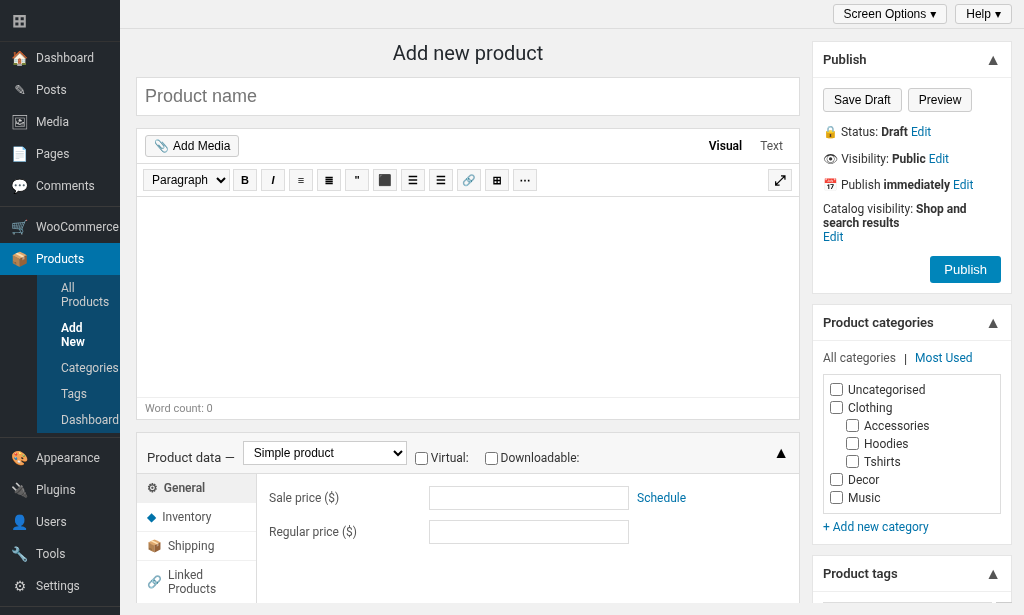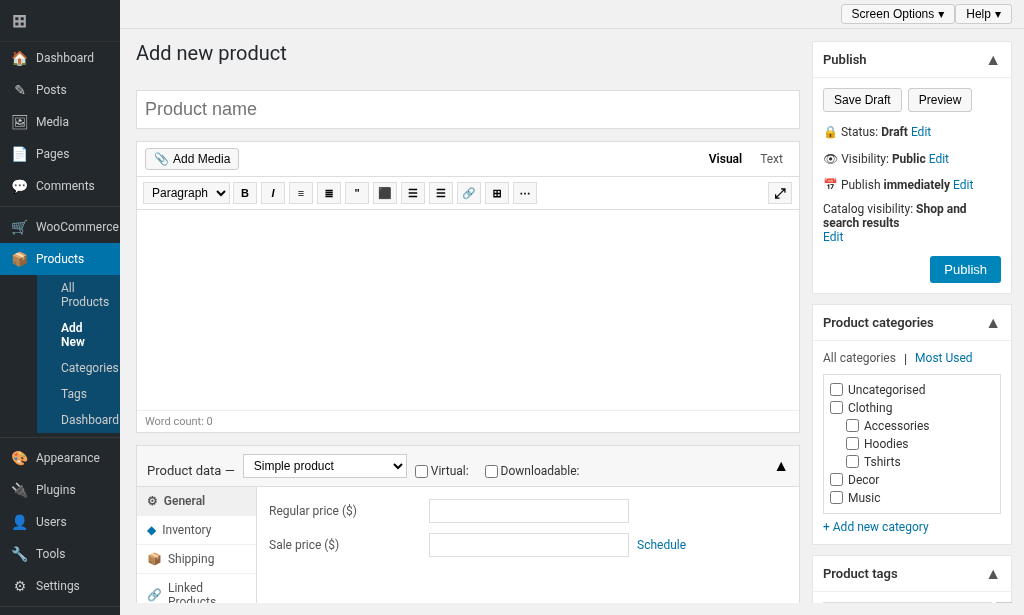--- a/index.html
+++ b/index.html
@@ -15,29 +15,29 @@
     .sidebar-submenu { background: #0c4a6e; margin-left: 37px; }
     .sidebar-submenu .sub-item { padding: 6px 12px 6px 24px; font-size: 12px; color: #ccc; cursor: pointer; }
     .sidebar-submenu .sub-item.active { color: #fff; font-weight: 600; }
     .sidebar-divider { height: 1px; background: #3a3a3a; margin: 4px 0; }
     .sidebar-collapse { padding: 8px 12px; font-size: 12px; color: #ccc; cursor: pointer; display: flex; align-items: center; gap: 6px; }
 
     
     #main { flex: 1; display: flex; flex-direction: column; overflow: hidden; }
 
     
-    #topbar { background: #f1f1f1; padding: 4px 12px; display: flex; justify-content: flex-end; align-items: center; border-bottom: 1px solid #ddd; min-height: 28px; }
+    #topbar { background: #f1f1f1; padding: 4px 12px; display: flex; justify-content: flex-end; align-items: center; gap: 8px; border-bottom: 1px solid #ddd; min-height: 28px; }
     .topbar-btn { background: #f7f7f7; border: 1px solid #ccc; border-radius: 3px; padding: 2px 10px; font-size: 12px; cursor: pointer; display: flex; align-items: center; gap: 4px; }
 
     
     #content { flex: 1; display: flex; overflow: hidden; padding: 12px 12px 12px 16px; gap: 12px; }
 
     
     #center { flex: 1; overflow-y: auto; }
-    .page-title { font-size: 20px; font-weight: 400; color: #23282d; margin-bottom: 25px; }
+    .page-title { font-size: 20px; font-weight: 400; color: #23282d; margin-bottom: 12px; text-align: center; }
 
     
     .product-name-input { width: 100%; padding: 8px 8px; font-size: 18px; border: 1px solid #ddd; background: #fff; color: #aaa; margin-bottom: 12px; outline: none; }
 
     
     .editor-box { background: #fff; border: 1px solid #ddd; }
     .editor-toolbar-top { padding: 6px 8px; display: flex; align-items: center; justify-content: space-between; border-bottom: 1px solid #ddd; }
     .editor-add-media { background: #f7f7f7; border: 1px solid #ccc; border-radius: 3px; padding: 3px 8px; font-size: 12px; cursor: pointer; display: flex; align-items: center; gap: 4px; }
     .editor-view-tabs { display: flex; gap: 2px; font-size: 12px; }
     .editor-view-tab { padding: 2px 8px; cursor: pointer; color: #555; }
@@ -271,27 +271,27 @@
               <span class="tab-icon" style="color:#0073aa;">📦</span>
               <span>Shipping</span>
             </div>
             <div class="pd-tab">
               <span class="tab-icon" style="color:#0073aa;">🔗</span>
               <span>Linked Products</span>
             </div>
           </div>
           <div class="product-data-content">
             <div class="form-row">
-              <label class="form-label">Regular price ($)</label>
-              <input class="form-input" type="text" style="">
-            </div>
-            <div class="form-row">
               <label class="form-label">Sale price ($)</label>
               <input class="form-input" type="text" style="">
               <a class="form-link">Schedule</a>
+            </div>
+            <div class="form-row">
+              <label class="form-label">Regular price ($)</label>
+              <input class="form-input" type="text" style="">
             </div>
           </div>
         </div>
       </div>
     </div>
 
     <div id="right-panel">
 
       <div class="metabox">
         <div class="metabox-header">

